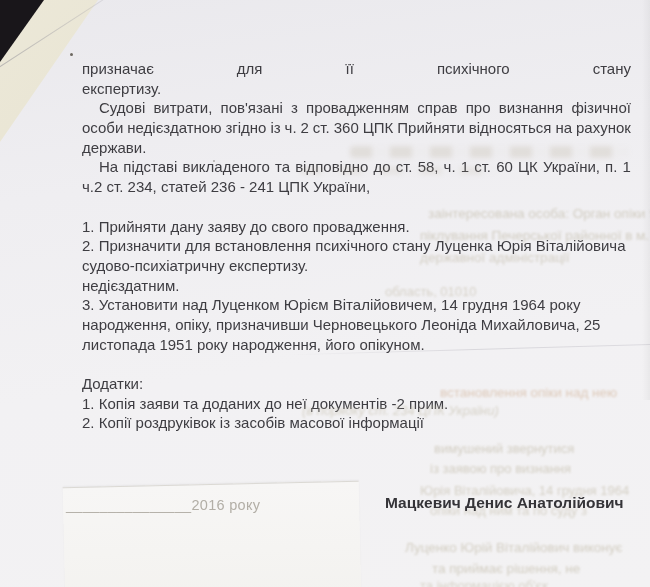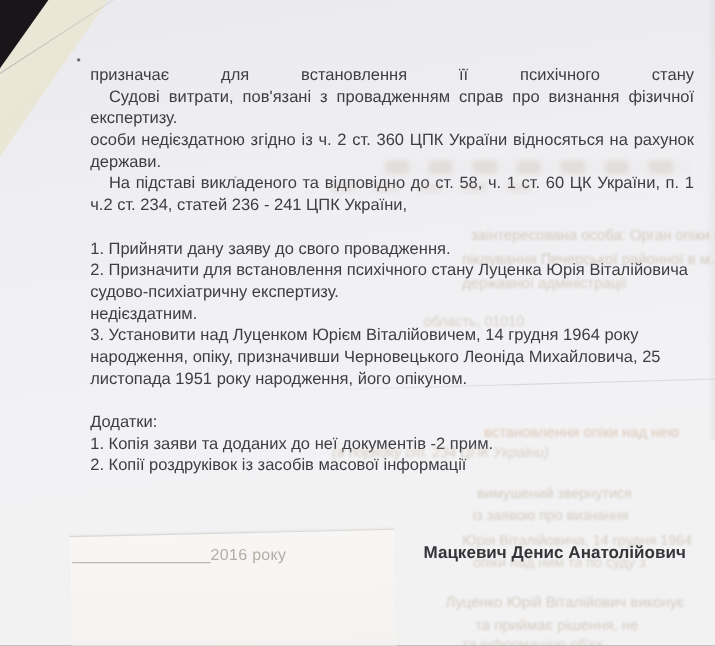--- a/index.html
+++ b/index.html
@@ -82,48 +82,47 @@
       <div class="bleed" style="left: 430px; top: 503px; font-size: 13px; color: rgb(196, 189, 171);">опіки над ним та по суду з</div>
       <div class="bleed" style="left: 405px; top: 540px; font-size: 13.5px; color: rgb(189, 182, 162);">Луценко Юрій Віталійович виконує</div>
       <div class="bleed" style="left: 432px; top: 561px; font-size: 13.5px; color: rgb(189, 182, 162);">та приймає рішення, не</div>
       <div class="bleed" style="left: 420px; top: 578px; font-size: 13px; color: rgb(198, 191, 173);">та інформацією об'єк</div>
     </div>
 
   <div id="doc-lines">
       <div class="dline justify">
         <span>призначає</span>
         <span>для</span>
-        <span>встановлення</span>
         <span>її</span>
         <span>психічного</span>
         <span>стану</span>
       </div>
+      <div class="dline">експертизу.</div>
       <div class="dline justify ind">
         <span>Судові</span>
         <span>витрати,</span>
         <span>пов'язані</span>
         <span>з</span>
         <span>провадженням</span>
         <span>справ</span>
         <span>про</span>
         <span>визнання</span>
         <span>фізичної</span>
       </div>
-      <div class="dline">експертизу.</div>
       <div class="dline justify">
         <span>особи</span>
         <span>недієздатною</span>
         <span>згідно</span>
         <span>із</span>
         <span>ч.</span>
         <span>2</span>
         <span>ст.</span>
         <span>360</span>
         <span>ЦПК</span>
-        <span>України</span>
+        <span>Прийняти</span>
         <span>відносяться</span>
         <span>на</span>
         <span>рахунок</span>
       </div>
       <div class="dline">держави.</div>
       <div class="dline justify ind">
         <span>На</span>
         <span>підставі</span>
         <span>викладеного</span>
         <span>та</span>

